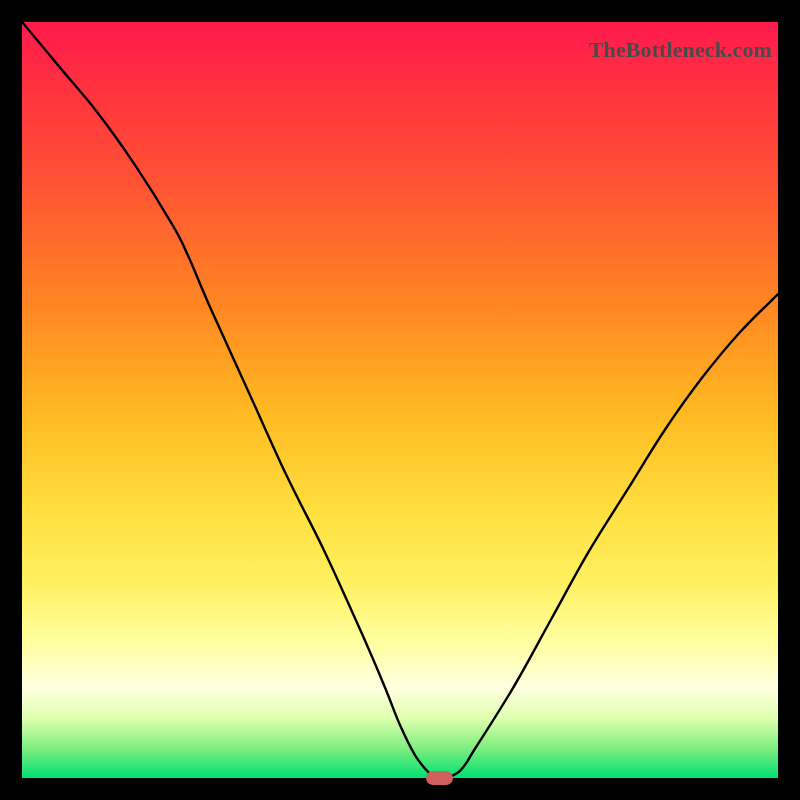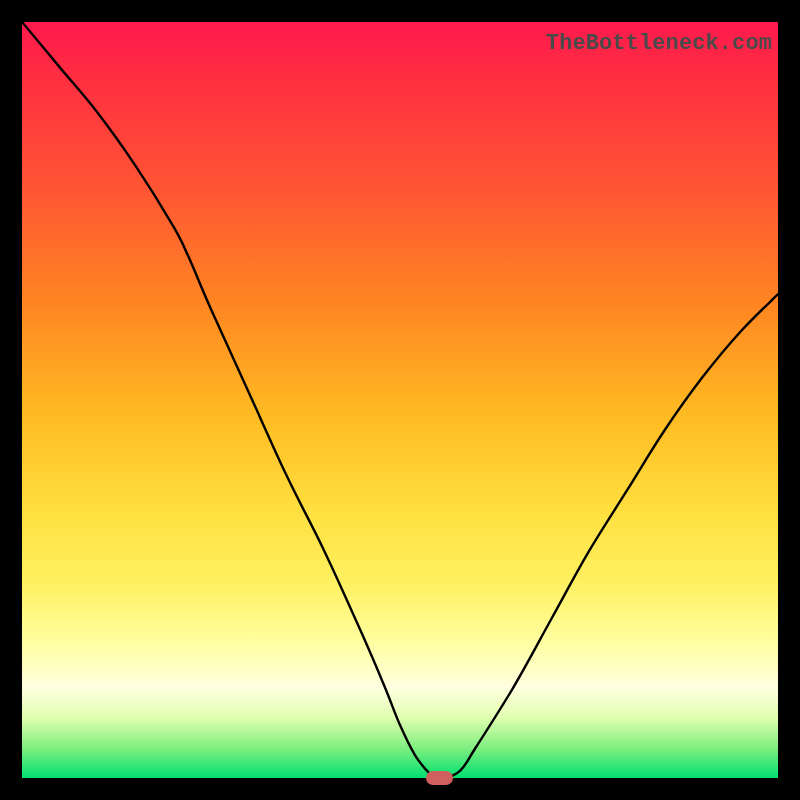--- a/index.html
+++ b/index.html
@@ -39,23 +39,23 @@
   }
   .minbar {
     position: absolute;
     height: 14px;
     border-radius: 7px;
     background: #d0605e;
     bottom: 0;
   }
   .watermark {
     position: absolute;
-    top: 9px;
+    top: 15px;
     right: 6px;
-    font-family: Liberation Mono, monospace;
+    font-family: Liberation Serif, serif;
     font-size: 22px;
     font-weight: 600;
     color: #4a4a4a;
     letter-spacing: 0.1px;
   }
 </style>
 </head>
 <body>
 
 <div class="frame">

